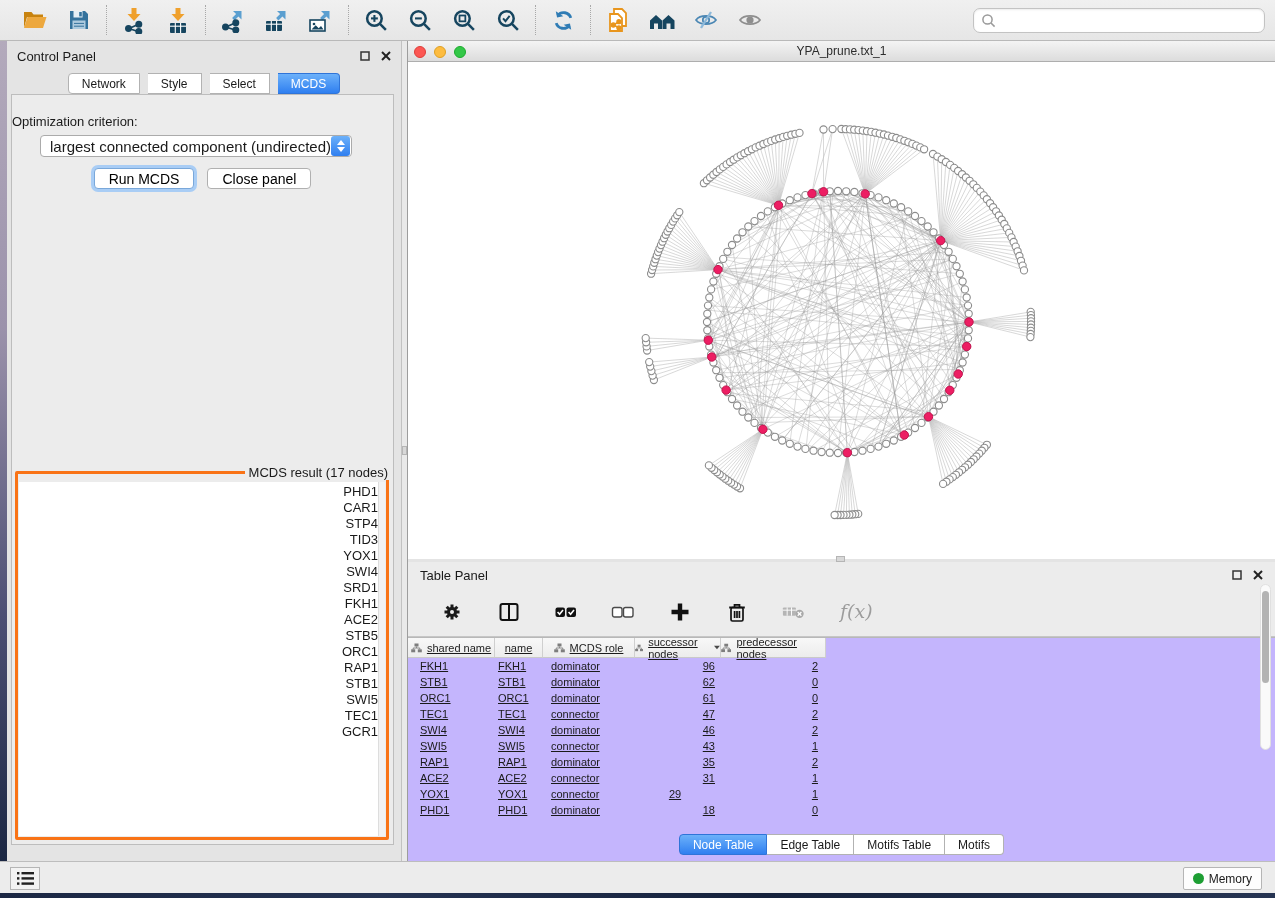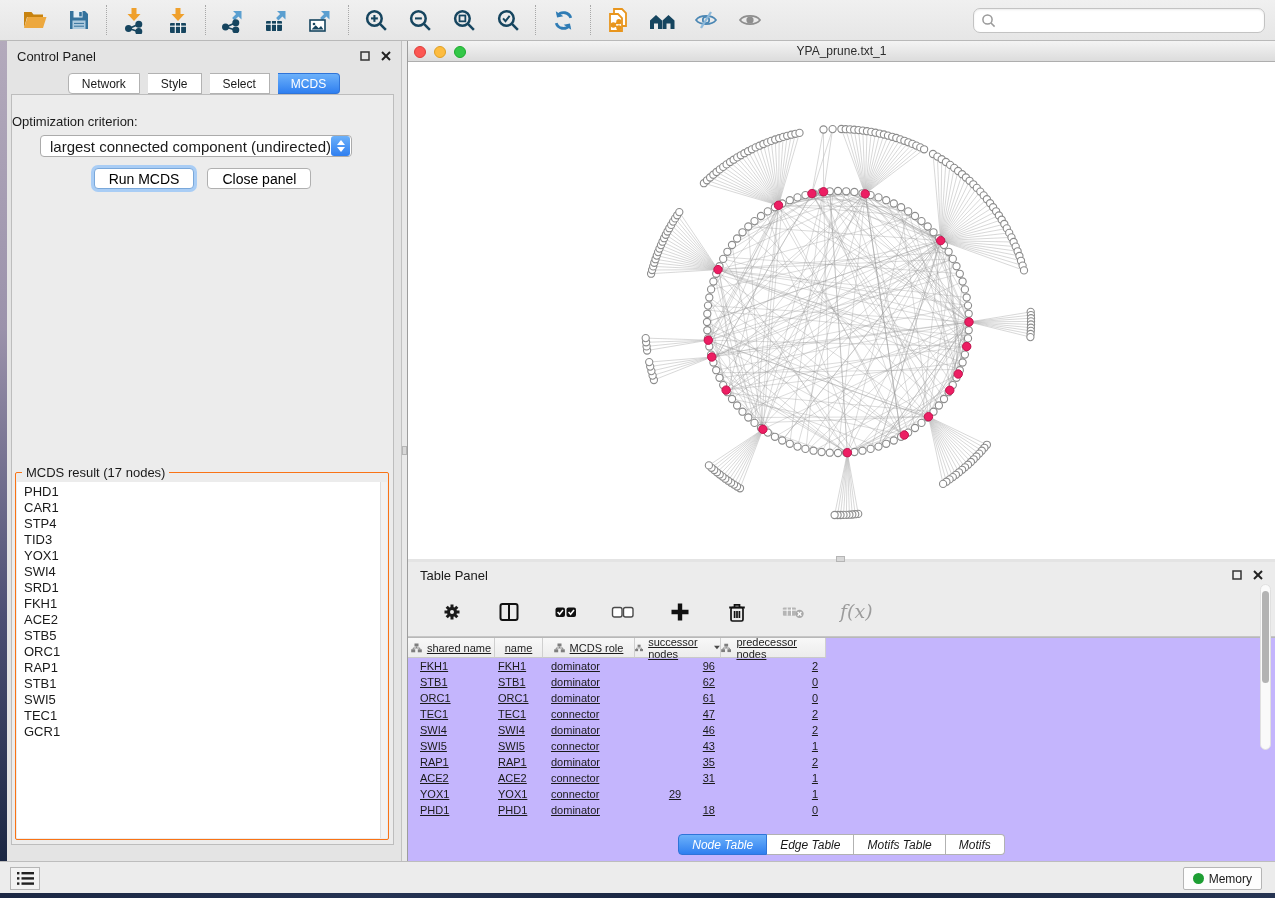--- a/index.html
+++ b/index.html
@@ -60,21 +60,21 @@
     align-items:center; justify-content:center; gap:2px;
   }
   .btn-row { position:absolute; top:73px; width:100%; display:flex; justify-content:center; gap:13px; }
   .mac-btn {
     height:21px; padding:0 14px; background:#fff; border:1px solid #b0b0b0; border-radius:4px;
     font-size:14px; display:flex; align-items:center; cursor:default;
   }
   .mac-btn.focused { box-shadow:0 0 0 3px #a9cdf5; border-color:#7aa8da; }
   .mcds-fieldset {
     position:absolute; left:3px; right:4px; top:370px; bottom:4px;
-    border:1px solid #f97316; border-radius:2px; padding:0;
+    border:3px solid #f97316; border-radius:2px; padding:0;text-align:right;
   }
   .mcds-fieldset legend { margin-left:6px; padding:0 4px; font-size:13px; }
   .mcds-listwrap { position:absolute; left:1px; right:1px; top:2px; bottom:1px; background:#fff; display:flex; }
   .mcds-list { flex:1; padding:2px 0 0 7px; overflow:hidden; }
   .mcds-item { font-size:13px; line-height:16px; }
   .mcds-scroll { width:7px; background:#f2f2f2; border-left:1px solid #ddd; }
   
   .v-split { position:absolute; left:401px; top:41px; width:7px; height:820px;
     background:#e9e9e9; border-left:1px solid #c2c2c2; border-right:1px solid #9d9d9d; }
   .v-split .handle { position:absolute; left:0px; top:405px; width:5px; height:9px;
@@ -104,21 +104,21 @@
   .t-header { display:flex; height:20px; }
   .t-hcell {
     background:linear-gradient(#f8f8f8,#ececec); border-right:1px solid #cfcfcf; border-bottom:1px solid #c9c9c9;
     display:flex; align-items:center; justify-content:center; gap:5px; font-size:11px; color:#222;
   }
   .t-row { display:flex; height:16px; align-items:center; font-size:11px; }
   .t-cell { padding:0 3px; white-space:nowrap; overflow:hidden; }
   .t-scroll { position:absolute; right:4px; top:22px; width:11px; height:166px;
     background:#fafafa; border:1px solid #e0e0e0; border-radius:6px; }
   .t-thumb { position:absolute; left:1px; top:6px; width:7px; height:92px; background:#b3b3b3; border-radius:4px; }
-  .tp-tabs { position:absolute; left:0; top:272px; width:100%; display:flex; justify-content:center;font-style:italic; }
+  .tp-tabs { position:absolute; left:0; top:272px; width:100%; display:flex; justify-content:center; }
   
   .status-bar { position:absolute; left:0; top:861px; width:1275px; height:32px;
     background:#ececec; border-top:1px solid #bdbdbd; }
   .list-btn { position:absolute; left:10px; top:5px; width:30px; height:23px; background:#f3f3f3;
     border:1px solid #b5b5b5; display:flex; align-items:center; justify-content:center; }
   .memory-btn { position:absolute; right:13px; top:5px; height:23px; background:#fdfdfd;
     border:1px solid #b5b5b5; border-radius:2px; display:flex; align-items:center; gap:5px; padding:0 9px; font-size:12px; }
   .mem-dot { width:11px; height:11px; border-radius:50%; background:#1d9e33; }
   
   .chord { stroke:#9b9b9b; stroke-width:.7; opacity:.5; }

